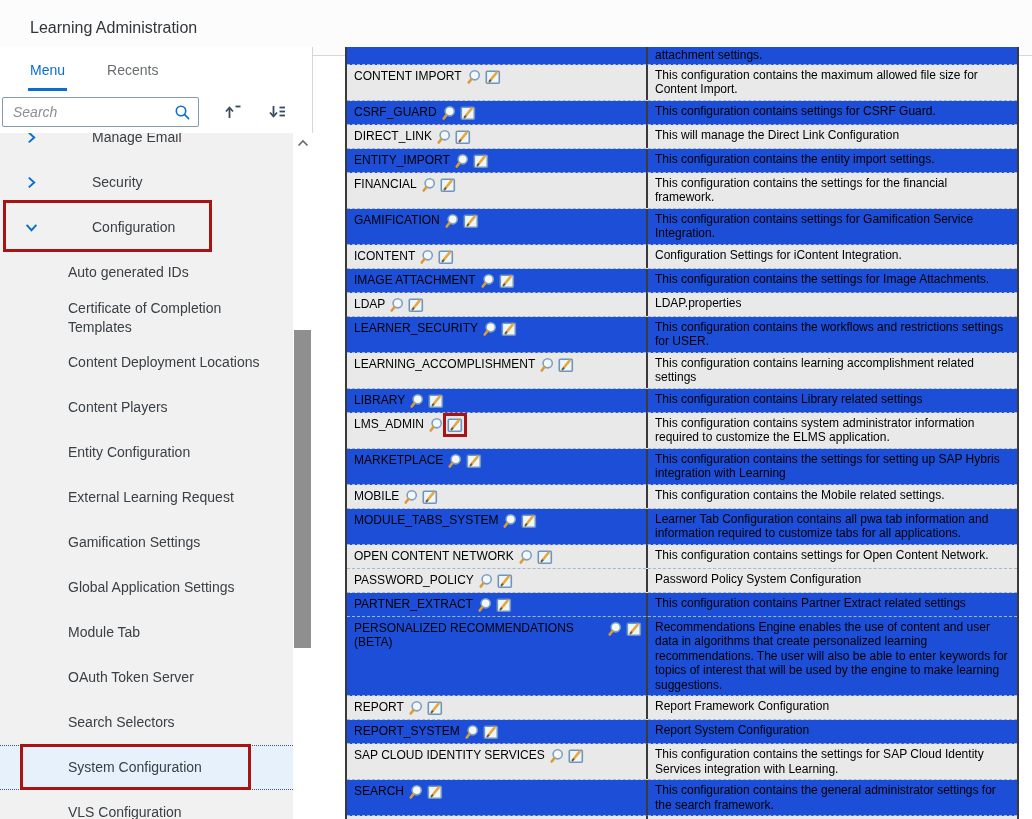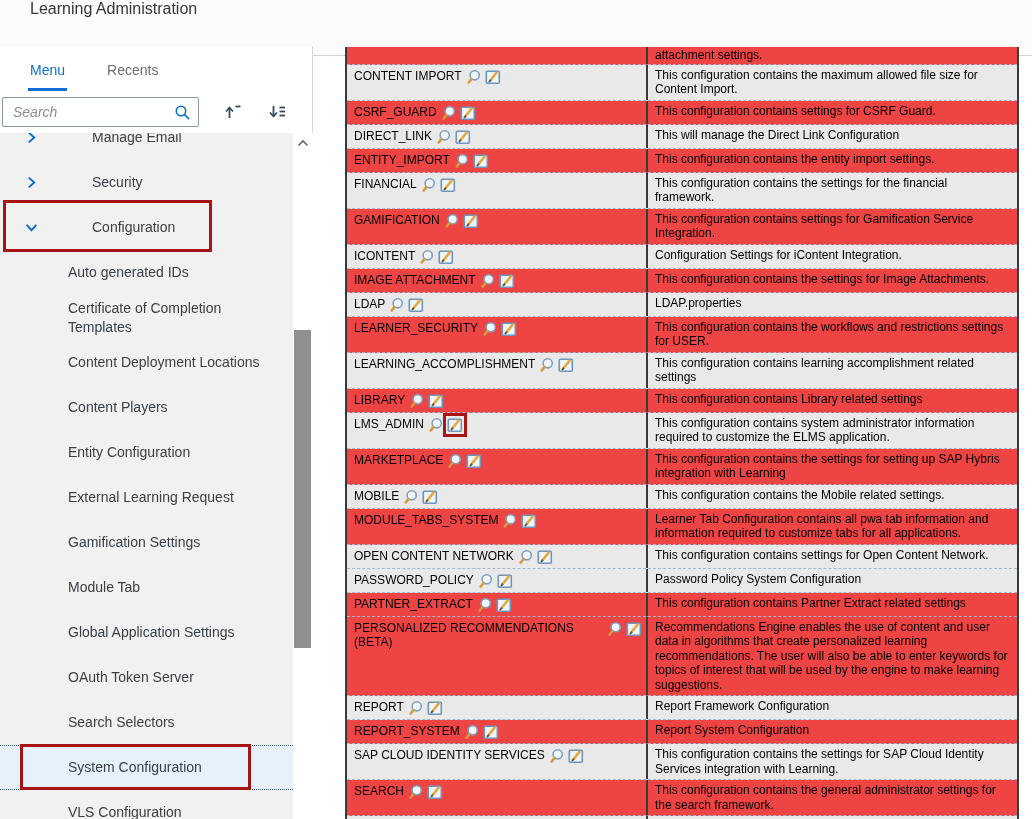--- a/index.html
+++ b/index.html
@@ -3,21 +3,21 @@
 <meta charset="utf-8">
 <style>
   * { margin:0; padding:0; box-sizing:border-box; }
   html,body { width:1032px; height:819px; overflow:hidden; background:#fff;
               font-family:"Liberation Sans", sans-serif; }
   #app { position:relative; width:1032px; height:819px; background:#fff; }
 
   
   #topbar { position:absolute; left:0; top:0; width:1032px; height:56px;
             background:#fcfcfc; border-bottom:1px solid #d6d6d6;
-            display:flex; align-items:flex-start; }
+            display:flex; align-items:center; }
   #topbar .title { margin-left:30px; font-size:16px; color:#32363a; }
 
   
   #sidebar { position:absolute; left:0; top:47px; width:313px; height:772px;
              background:#fff; border-right:1px solid #d6d6d6; }
   .tabstrip { height:44px; display:flex; align-items:flex-end; padding-left:28px; gap:38px; }
   .tab { font-size:14px; padding:0 2px 10px 2px; color:#6a6d70; cursor:pointer; border-bottom:3px solid transparent; }
   .tab.active { color:#0a6ed1; border-bottom:3px solid #0a6ed1; }
   .searchrow { height:42px; display:flex; align-items:center; }
   .searchbox { position:relative; margin-left:2px; width:197px; height:30px;
@@ -47,21 +47,21 @@
 
   
   .annot { position:absolute; border:3px solid #a81313; pointer-events:none; }
   #annot-configuration { left:3px; top:200px; width:209px; height:52px; }
   #annot-system-configuration { left:20px; top:744px; width:231px; height:46px; }
 
   
   #table { position:absolute; left:345px; top:47px; width:674px;
            border-left:2px solid #3a3a3a; border-right:2px solid #3a3a3a;
            font-size:12px; color:#000; }
-  .trow { display:flex; border-bottom:1px dashed #a3b8cc; background:#ef4444; }
+  .trow { display:flex; border-bottom:1px dashed #a3b8cc; background:#1d4ed8; }
   .trow.gray { background:#e9e9e9; }
   .cell-name { width:301px; border-right:2px solid #3a3a3a;
                padding:3px 4px 3px 7px; display:flex; 
                align-items:flex-start; gap:4px; }
   .cell-name .nm { line-height:14.5px; padding-top:1px; }
   .cell-desc { flex:1; padding:3px 8px 3px 7px; line-height:14.5px; }
   .trow.partial .cell-desc { padding-top:1px; padding-bottom:1px; }
   .icons { display:flex; gap:3px; flex:none; margin-top:1px; }
   .icons .ic { width:16px; height:16px; display:inline-flex; cursor:pointer; }
   .icons .ic.annotated { outline:3px solid #a81313; outline-offset:1px; }
@@ -147,24 +147,24 @@
       <div class="tree-item leaf">
         <span class="lbl">Entity Configuration</span>
       </div>
       <div class="tree-item leaf">
         <span class="lbl">External Learning Request</span>
       </div>
       <div class="tree-item leaf">
         <span class="lbl">Gamification Settings</span>
       </div>
       <div class="tree-item leaf">
+        <span class="lbl">Global Application Settings</span>
+      </div>
+      <div class="tree-item leaf">
         <span class="lbl">Module Tab</span>
-      </div>
-      <div class="tree-item leaf">
-        <span class="lbl">Global Application Settings</span>
       </div>
       <div class="tree-item leaf">
         <span class="lbl">OAuth Token Server</span>
       </div>
       <div class="tree-item leaf">
         <span class="lbl">Search Selectors</span>
       </div>
       <div class="tree-item leaf selected">
         <span class="lbl">System Configuration</span>
       </div>

